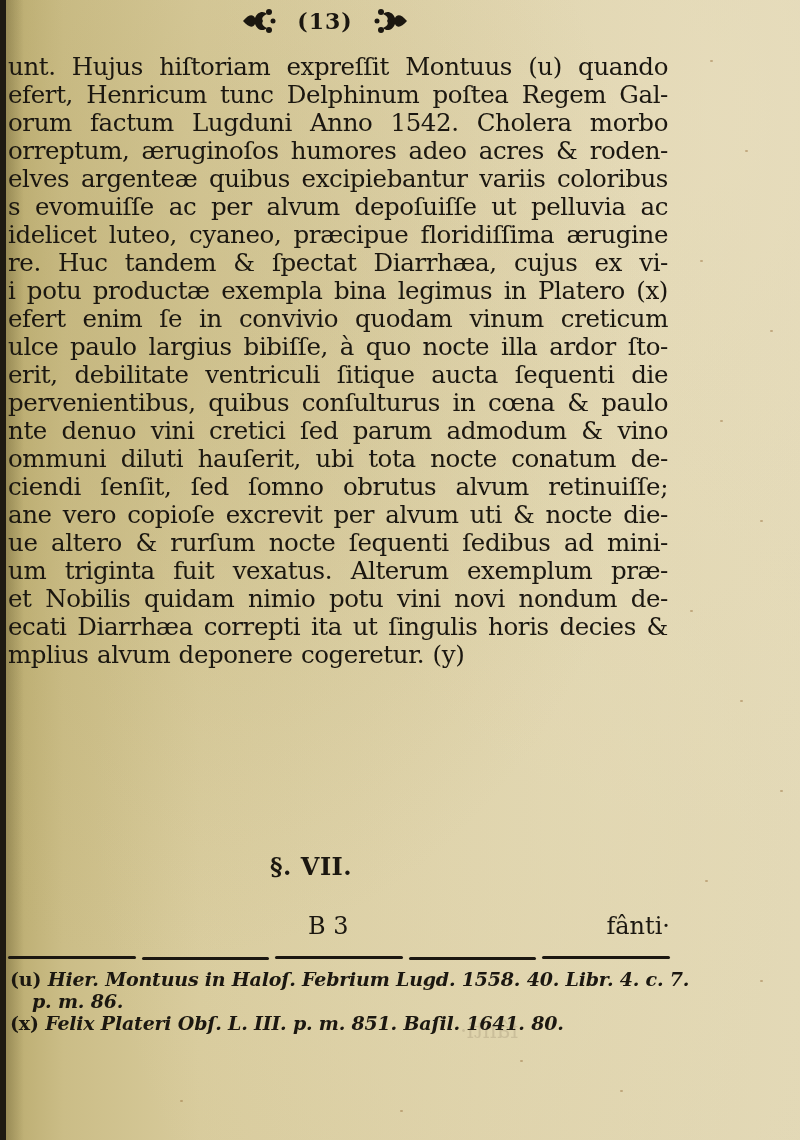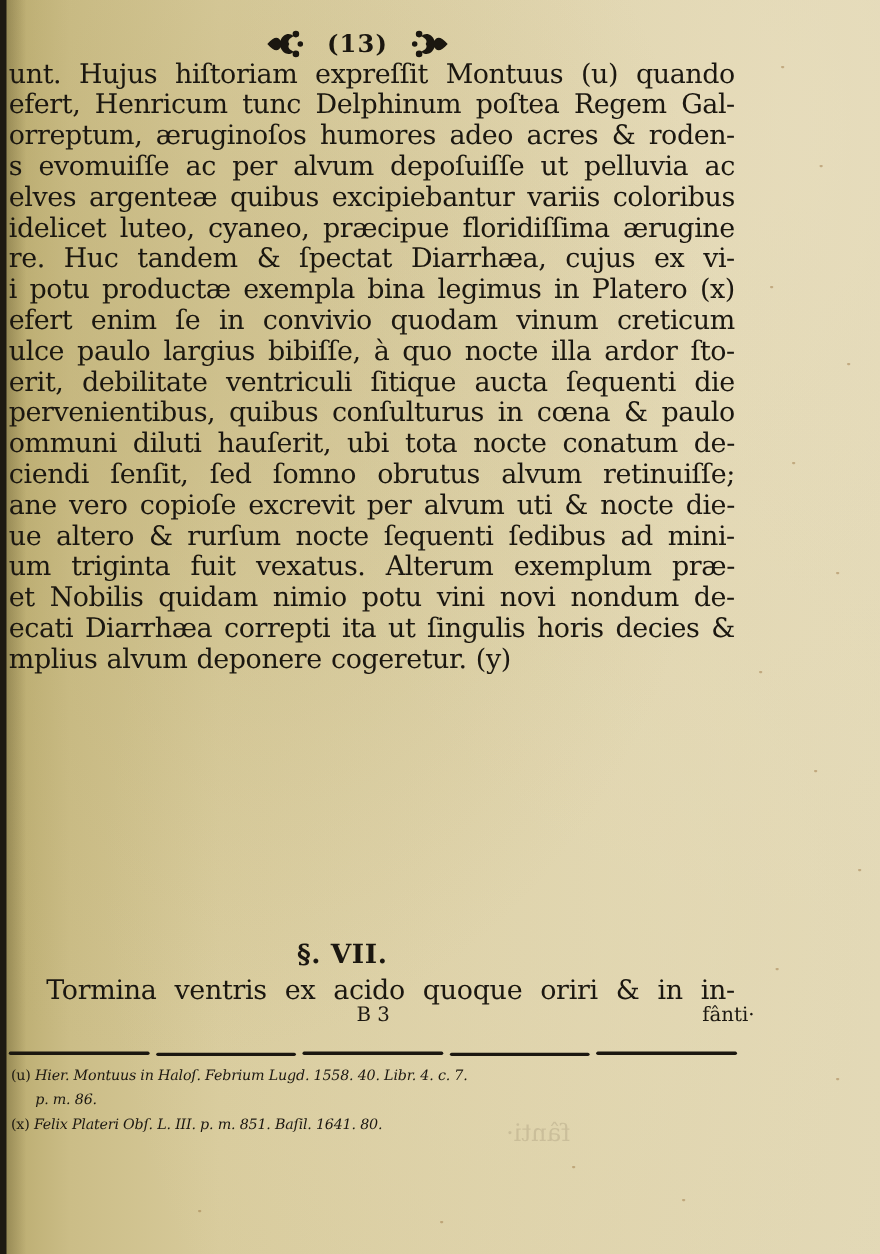--- a/index.html
+++ b/index.html
@@ -45,21 +45,21 @@
     .bleed span {
       position: absolute;
       width: 3px; height: 2px;
       background: rgba(150,110,60,0.45);
       border-radius: 1px;
     }
 
     
     .header {
       position: absolute;
-      top: 23px;
+      top: 4px;
       left: 210px;
       width: 230px;
       height: 34px;
       display: flex;
       align-items: center;
       justify-content: center;
       gap: 18px;
     }
     .ornament {
       width: 40px;
@@ -113,24 +113,24 @@
       font-size: 24.5px;
       line-height: 28px;
       white-space: nowrap;
       text-align: justify;
       text-align-last: justify;
       letter-spacing: -0.3px;
     }
     .signature-row {
       position: absolute;
       top: 912px;
-      left: 16px;
+      left: 0;
       width: 670px;
       height: 30px;
-      font-size: 18px;
+      font-size: 24px;
     }
     .signature-mark {
       position: absolute;
       left: 308px;
       top: 0;
     }
     .catchword {
       position: absolute;
       right: 0;
       top: 0;
@@ -156,22 +156,22 @@
 
     
     .footnotes {
       position: absolute;
       top: 968px;
       left: 10px;
       width: 660px;
     }
     .footnote {
       font-style: italic;
-      font-weight: normal;
-      font-size: 13px;
+      font-weight: bold;
+      font-size: 19px;
       line-height: 22px;
       white-space: nowrap;
       letter-spacing: -0.2px;
     }
     .footnote .mark {
       font-style: normal;
     }
     .footnote.indent {
       padding-left: 22px;
     }
@@ -225,42 +225,43 @@
         <circle cx="30" cy="6" r="3" fill="#1b1710"></circle>
         <circle cx="30" cy="24" r="3" fill="#1b1710"></circle>
         <circle cx="34" cy="15" r="2.5" fill="#1b1710"></circle>
       </g>
     </svg>
   </div>
 
   <div class="body-text">
     <div class="line">unt.   Hujus hiſtoriam expreſſit Montuus (u) quando</div>
     <div class="line">efert, Henricum tunc Delphinum poſtea Regem Gal-</div>
+    <div class="line">orum  factum  Lugduni  Anno  1542.  Cholera  morbo</div>
     <div class="line">orreptum, æruginoſos humores adeo acres &amp; roden-</div>
+    <div class="line">elves argenteæ quibus excipiebantur variis coloribus</div>
     <div class="line">s evomuiſſe ac per alvum depoſuiſſe ut pelluvia ac</div>
-    <div class="line">elves argenteæ quibus excipiebantur variis coloribus</div>
     <div class="line">idelicet luteo, cyaneo, præcipue floridiſſima ærugine</div>
     <div class="line">re.   Huc tandem &amp; ſpectat Diarrhæa, cujus ex vi-</div>
     <div class="line">i potu productæ exempla bina legimus in Platero (x)</div>
     <div class="line">efert enim ſe in convivio quodam vinum creticum</div>
     <div class="line">ulce paulo largius bibiſſe, à quo nocte illa ardor ſto-</div>
     <div class="line">erit,  debilitate ventriculi ſitique aucta ſequenti die</div>
     <div class="line">pervenientibus, quibus conſulturus in cœna &amp; paulo</div>
+    <div class="line">nte denuo vini cretici ſed parum admodum &amp; vino</div>
     <div class="line">ommuni diluti hauſerit, ubi tota nocte conatum de-</div>
     <div class="line">ciendi ſenſit, ſed ſomno obrutus alvum retinuiſſe;</div>
     <div class="line">ane vero copioſe excrevit per alvum uti &amp; nocte die-</div>
     <div class="line">ue altero &amp; rurſum nocte ſequenti ſedibus ad mini-</div>
     <div class="line">um triginta fuit vexatus.    Alterum exemplum præ-</div>
     <div class="line">et Nobilis quidam nimio potu vini novi nondum de-</div>
     <div class="line">ecati Diarrhæa correpti ita ut ſingulis horis decies &amp;</div>
     <div class="line last-short">mplius alvum deponere cogeretur. (y)</div>
   </div>
 
   <div class="section-heading">§. VII.</div>
-  <div class="heading-line">Tormina ventris ex acido quoque oriri &amp; in in-</div>
 
   <div class="signature-row">
     <span class="signature-mark">B 3</span>
     <span class="catchword">fânti·</span>
   </div>
 
   <div class="rule">
     <span></span>
       <span></span>
       <span></span>

